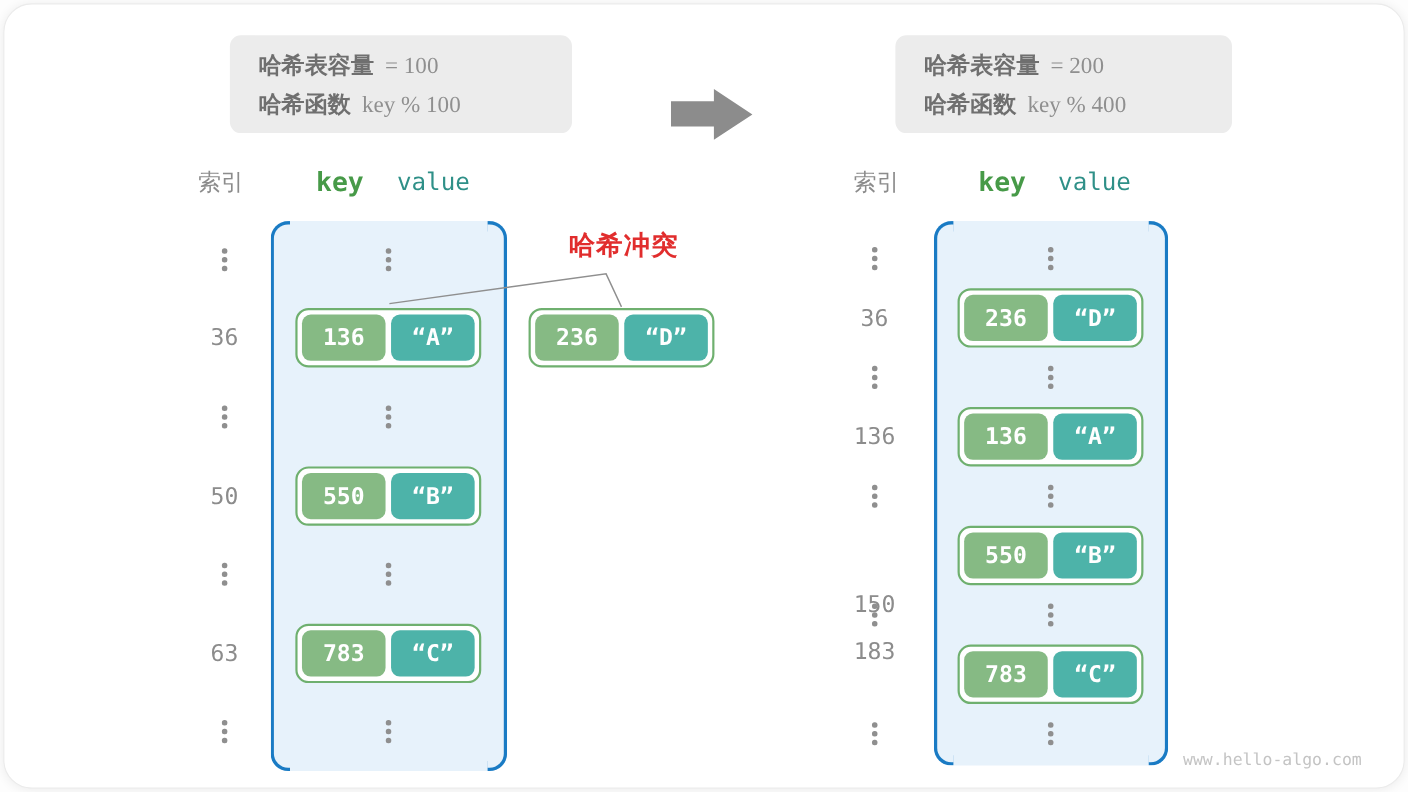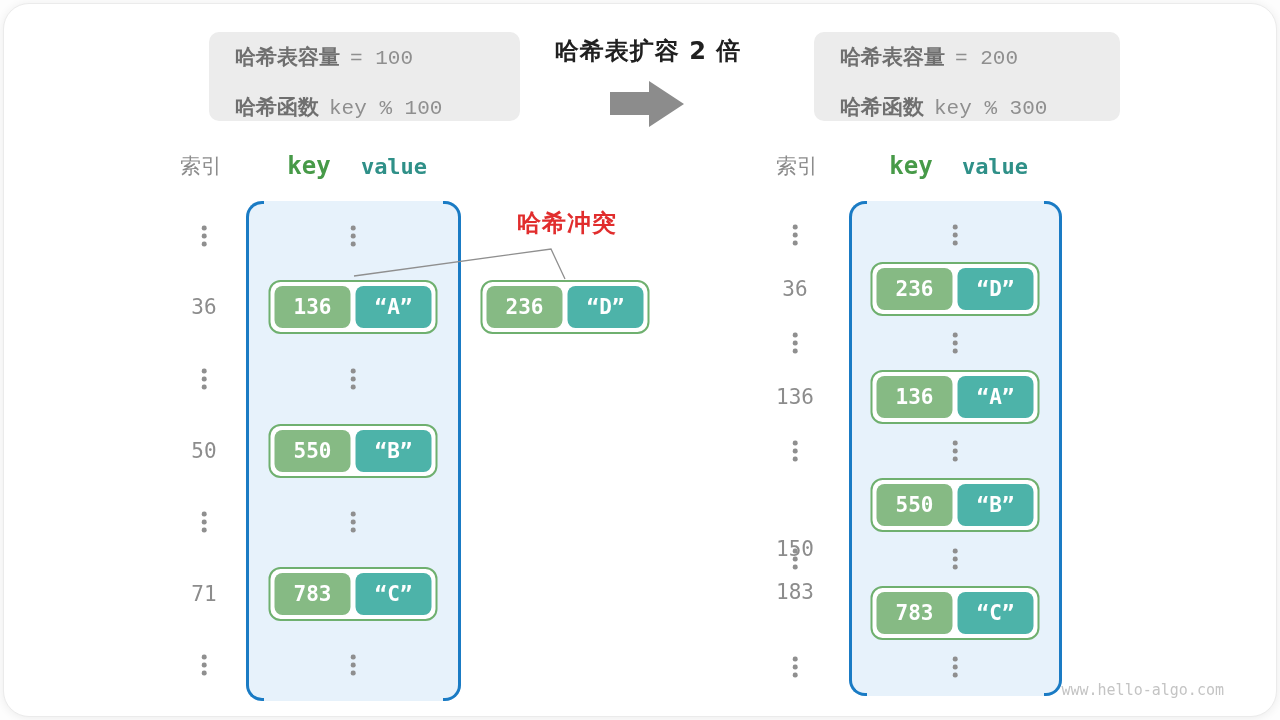--- a/index.html
+++ b/index.html
@@ -6,29 +6,29 @@
   .card{position:absolute;left:3px;top:3px;width:1272px;height:712px;background:#ffffff;
         border:1px solid #ebebeb;border-radius:26px;box-shadow:0 1px 10px rgba(0,0,0,.07);
         font-family:"DejaVu Sans",sans-serif;}
   .abs{position:absolute;transform:translate(-50%,-50%);white-space:nowrap;}
 
   
   .info-box{position:absolute;background:#ececec;border-radius:10px;display:flex;
             flex-direction:column;justify-content:center;padding-left:26px;gap:6px;}
   .info-line{font-size:21px;line-height:30px;display:flex;align-items:baseline;gap:10px;text-align:center;}
   .info-zh{color:#6f6f6f;font-weight:bold;}
-  .info-code{color:#8f8f8f;font-family:Liberation Mono, monospace;margin-top:14px;}
+  .info-code{color:#8f8f8f;font-family:Liberation Serif, serif;}
 
   .main-title{position:absolute;left:644px;top:47px;transform:translate(-50%,-50%);
               font-size:24px;font-weight:bold;color:#202020;letter-spacing:1px;}
 
   
   .hdr-idx{color:#8c8c8c;font-size:21px;}
   .hdr-key{color:#479a48;font-family:"DejaVu Sans Mono",monospace;font-size:24px;font-weight:600;}
-  .hdr-val{color:#2f9088;font-family:"DejaVu Sans Mono",monospace;font-size:22px;font-weight:700;}
+  .hdr-val{color:#2f9088;font-family:"DejaVu Sans Mono",monospace;font-size:22px;font-weight:400;}
 
   
   .bucket{position:absolute;background:#e7f2fb;border-radius:16px;}
   .bracket{position:absolute;top:0;bottom:0;width:18px;box-sizing:border-box;border:3px solid #1a7bc4;}
   .bracket.l{left:0;border-right:none;border-radius:16px 0 0 16px;}
   .bracket.r{right:0;border-left:none;border-radius:0 16px 16px 0;}
 
   .idx-label{color:#8c8c8c;font-family:"DejaVu Sans Mono",monospace;font-size:21px;}
 
   .vdots{display:flex;flex-direction:column;gap:3.5px;align-items:center;}
@@ -38,21 +38,21 @@
   .pair{width:169px;height:54px;box-sizing:border-box;background:#ffffff;border:2px solid #6fb06f;
         border-radius:12px;display:flex;align-items:stretch;gap:5px;padding:4px;}
   .cell{flex:1;border-radius:8px;display:flex;align-items:center;justify-content:center;
         color:#ffffff;font-family:"DejaVu Sans Mono",monospace;font-size:21px;font-weight:600;}
   .cell.k{background:#86ba84;}
   .cell.v{background:#4db3a9;}
 
   .collision-label{position:absolute;left:563px;top:219px;transform:translate(-50%,-50%);
                    color:#e12d2d;font-size:24px;font-weight:bold;letter-spacing:1px;}
 
-  .watermark{position:absolute;right:52px;top:686px;transform:translateY(-50%);
+  .watermark{position:absolute;right:38px;top:686px;transform:translateY(-50%);
              color:#c4c4c4;font-family:"DejaVu Sans Mono",monospace;font-size:15px;}
 
   svg.overlay{position:absolute;left:0;top:0;pointer-events:none;}
 </style>
 </head>
 <body>
 
 <div class="card">
 
   <div class="info-box" style="left:205px;top:28px;width:285px;height:89px;">
@@ -66,25 +66,24 @@
     </div>
   </div>
 
   <div class="info-box" style="left:810px;top:28px;width:280px;height:89px;">
     <div class="info-line">
       <span class="info-zh">哈希表容量</span>
       <span class="info-code">= 200</span>
     </div>
     <div class="info-line">
       <span class="info-zh">哈希函数</span>
-      <span class="info-code">key % 300</span>
-    </div>
-  </div>
-
-  <div class="main-title">哈希表扩容 2 倍</div>
+      <span class="info-code">key % 400</span>
+    </div>
+  </div>
+
 
   <span class="abs hdr-idx" style="left:197px;top:162px;">索引</span>
   <span class="abs hdr-key" style="left:305px;top:162px;">key</span>
   <span class="abs hdr-val" style="left:390px;top:162px;">value</span>
 
   <span class="abs hdr-idx" style="left:793px;top:162px;">索引</span>
   <span class="abs hdr-key" style="left:907px;top:162px;">key</span>
   <span class="abs hdr-val" style="left:991px;top:162px;">value</span>
 
   <div class="bucket" style="left:242px;top:197px;width:215px;height:500px;">
@@ -107,21 +106,21 @@
       <i></i>
       <i></i>
       <i></i>
     </div>
   <span class="abs idx-label" style="left:200px;top:447px;">50</span>
   <div class="abs vdots" style="left:200px;top:518px;">
       <i></i>
       <i></i>
       <i></i>
     </div>
-  <span class="abs idx-label" style="left:200px;top:590px;">71</span>
+  <span class="abs idx-label" style="left:200px;top:590px;">63</span>
   <div class="abs vdots" style="left:200px;top:661px;">
       <i></i>
       <i></i>
       <i></i>
     </div>
 
   <div class="abs vdots" style="left:349px;top:232px;">
       <i></i>
       <i></i>
       <i></i>

